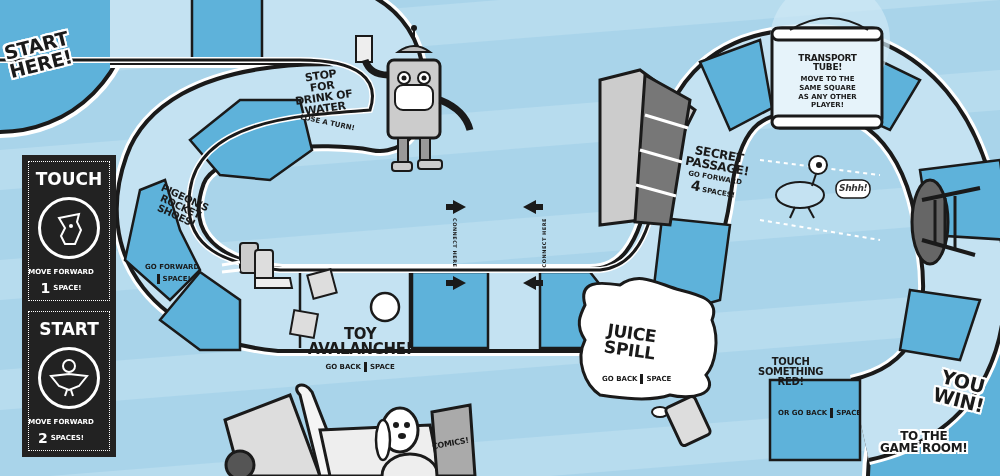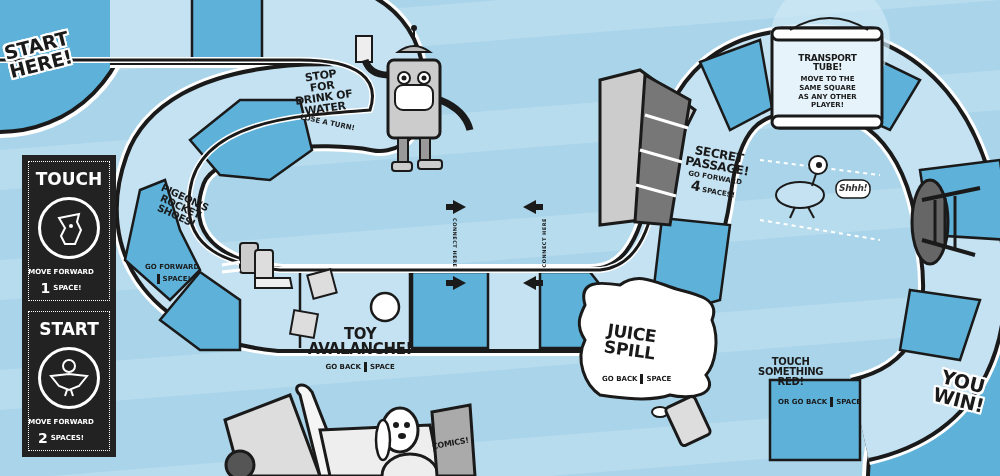--- a/index.html
+++ b/index.html
@@ -174,20 +174,24 @@
 
   <div class="lbl outline" style="left:6px; top:36px; font-size:19px; transform:rotate(-14deg);">
     <div>START</div>
     <div>HERE!</div>
   </div>
 
   <div class="lbl outline" style="left:935px; top:372px; font-size:19px; transform:rotate(14deg);">
     <div>YOU</div>
     <div>WIN!</div>
   </div>
+  <div class="lbl outline" style="left:880px; top:430px; font-size:12px;">
+    <div>TO THE</div>
+    <div>GAME ROOM!</div>
+  </div>
 
   <div class="card" style="left:22px; top:155px; width:90px; height:148px;">
     <div class="card-inner"></div>
     <div class="card-title" style="top:12px;">TOUCH</div>
     <div class="card-circle" style="top:40px;">
       <svg width="56" height="56" viewBox="0 0 56 56">
           <path d="M18 18 L38 14 L36 22 L40 30 L34 44 L24 44 L20 36 L24 28 Z" fill="#222" stroke="#fff" stroke-width="2"></path>
           <circle cx="30" cy="26" r="2" fill="#fff"></circle>
         </svg>
     </div>
@@ -262,21 +266,21 @@
   <div class="lbl" style="left:780px; top:54px; width:95px; font-size:9px;">
     <div>TRANSPORT</div>
     <div>TUBE!</div>
     <div class="sub" style="margin-top:3px; line-height:1.25;">
       <div>MOVE TO THE</div>
       <div>SAME SQUARE</div>
       <div>AS ANY OTHER</div>
       <div>PLAYER!</div>
     </div>
   </div>
-  <div class="lbl sub" style="left:778px; top:397px;">
+  <div class="lbl sub" style="left:778px; top:408px;">
     <span>OR GO BACK</span><span class="bar"></span><span>SPACE</span>
   </div>
 
   <div class="connect" style="left:452px; top:218px;">CONNECT HERE</div>
   <div class="connect" style="left:541px; top:218px; transform:rotate(180deg);">CONNECT HERE</div>
 
   <div class="lbl" style="left:839px; top:184px; font-size:9px; font-style:italic; text-transform:none; font-weight:700; color:#333;text-align:right;">Shhh!</div>
 
   <div class="lbl" style="left:432px; top:440px; font-size:8px; transform:rotate(-10deg);">COMICS!</div>
 </div>

